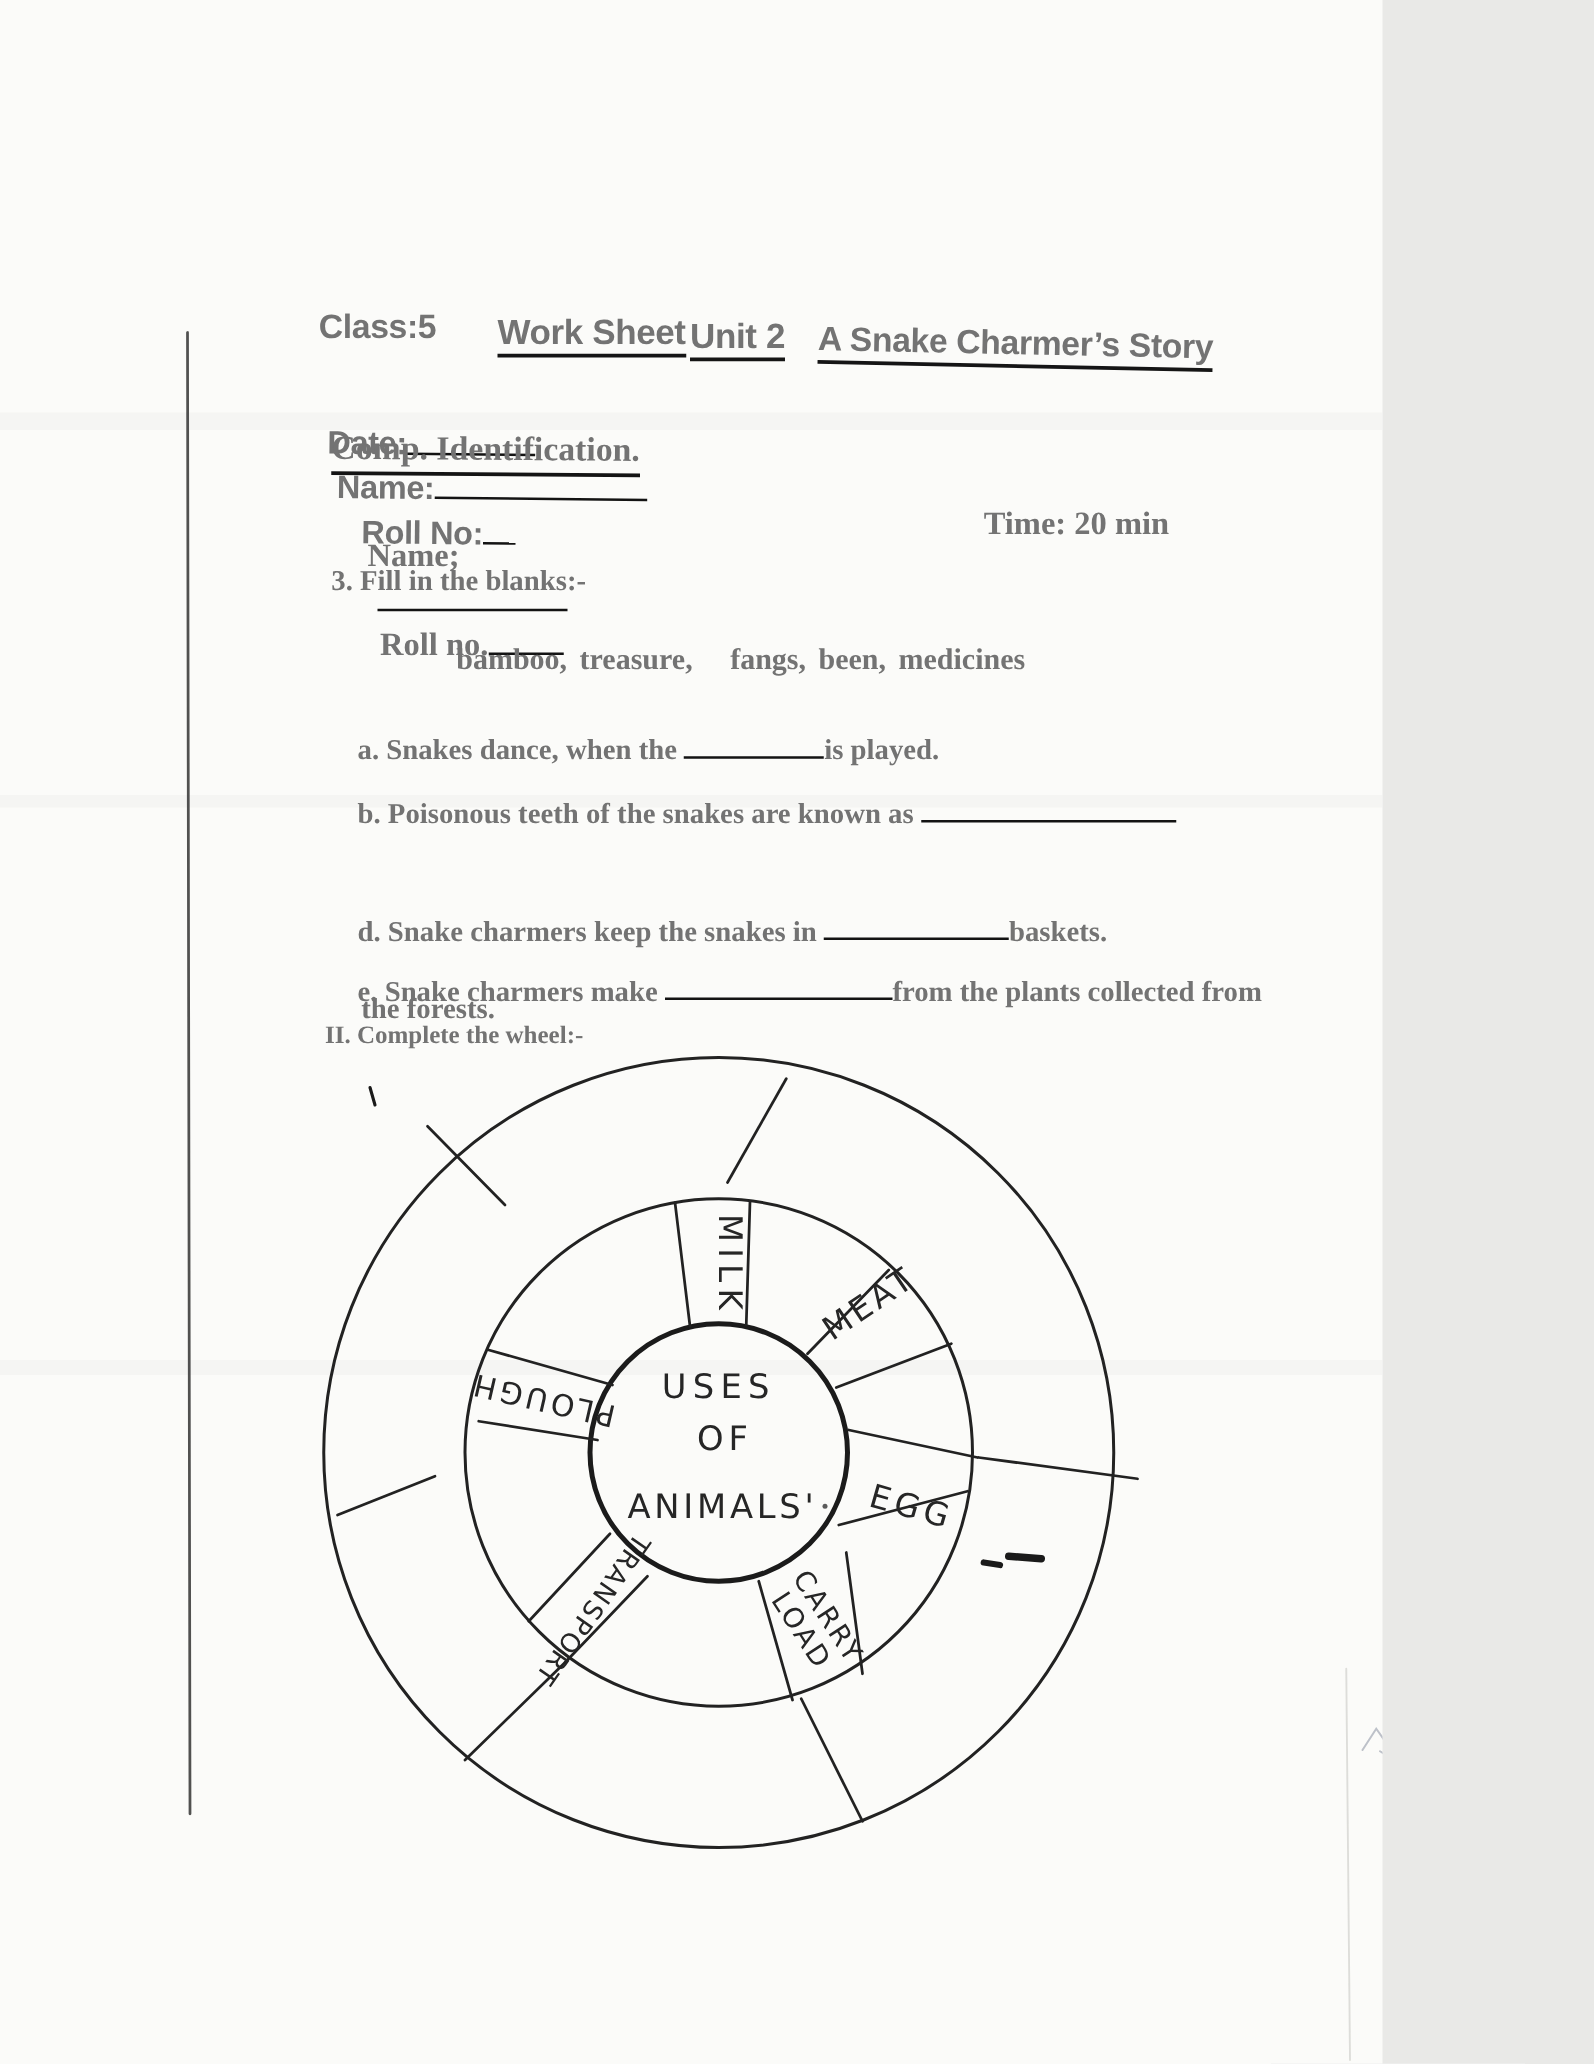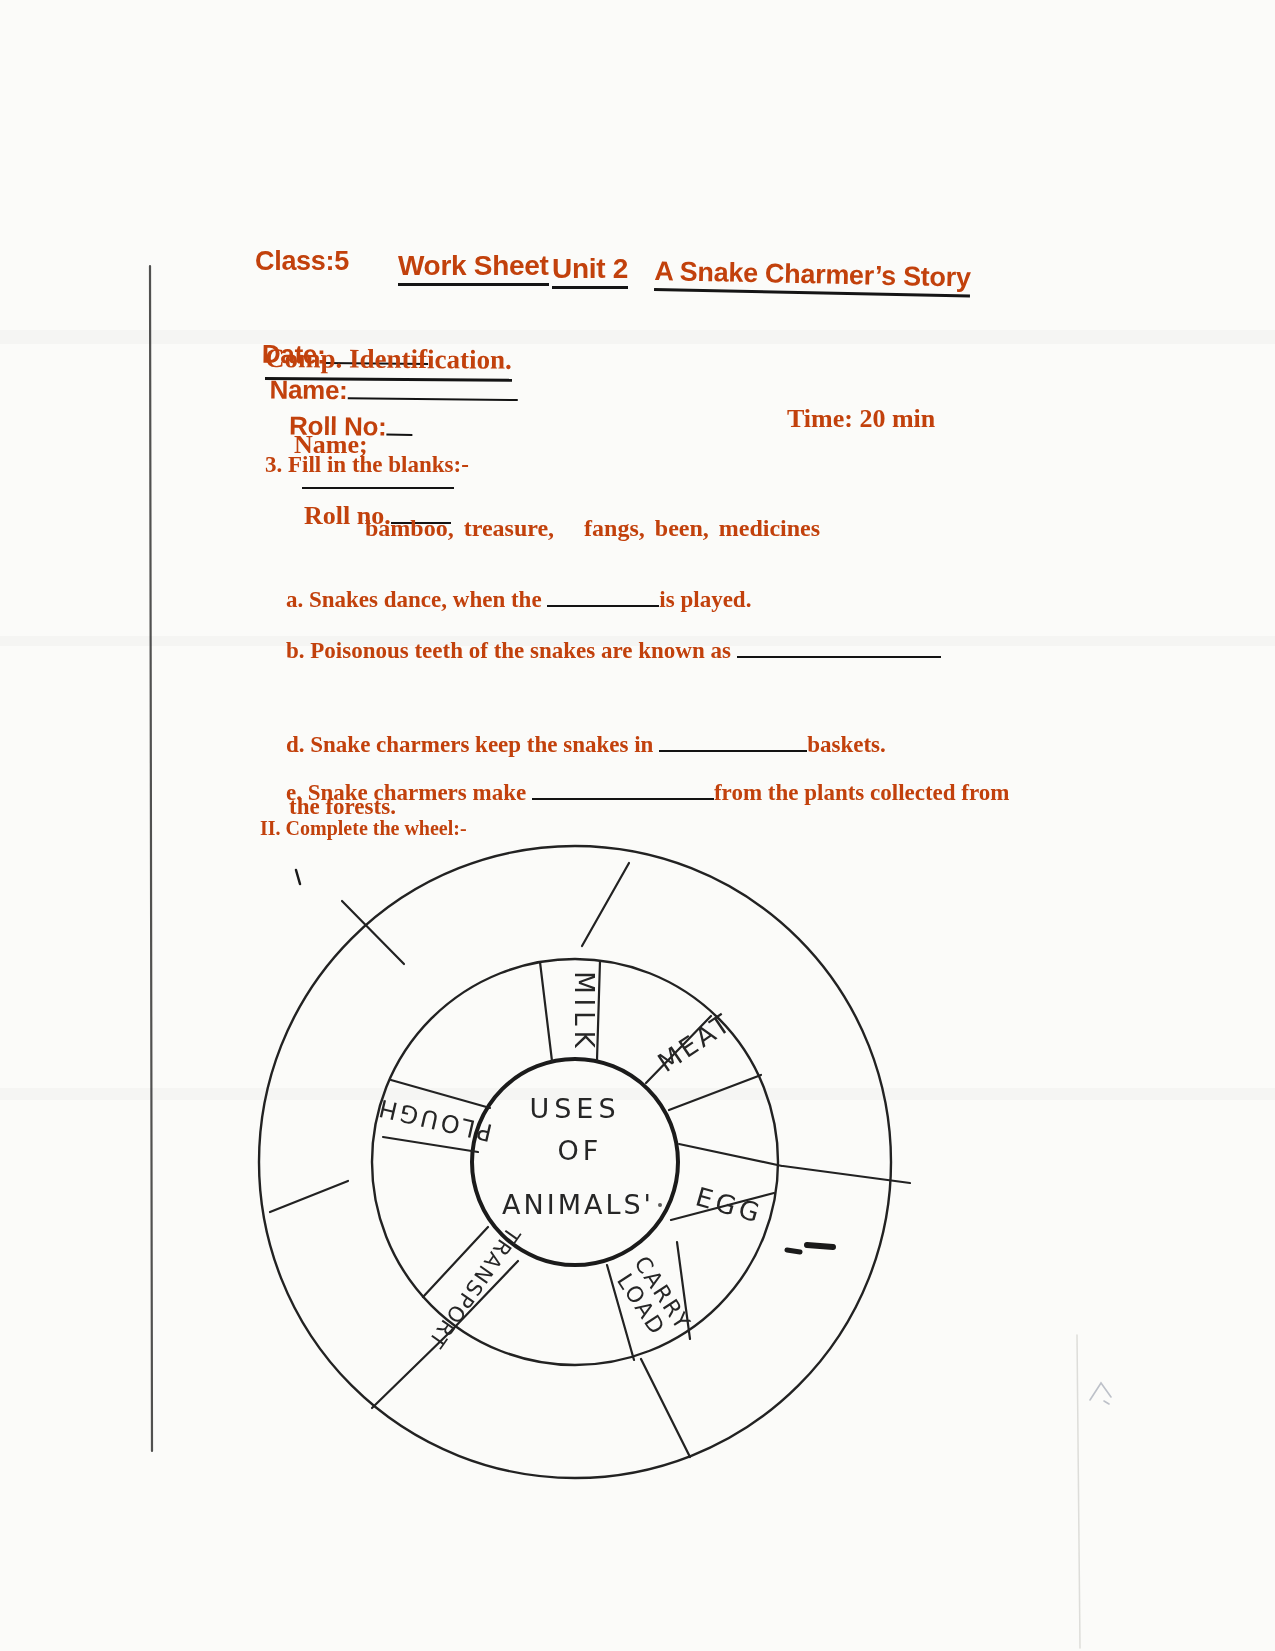--- a/index.html
+++ b/index.html
@@ -1,20 +1,20 @@
 <!DOCTYPE html>
 <html><head>
 <meta charset="utf-8">
 <style>
   html,body{margin:0;padding:0;}
   body{width:1275px;height:1651px;background:#e9e9e7;}
   .page{
-    position:relative;width:1275px;height:1651px;overflow:hidden;
+    position:relative;width:1106px;height:1651px;overflow:hidden;
     background:#fbfbf9;
-    font-family:"Liberation Serif", serif;color:#c2410c;
+    font-family:"Liberation Serif", serif;color:#737373;
   }
   .streak{position:absolute;left:0;width:100%;background:#f0f0ee;opacity:.5;pointer-events:none;}
   
   .sans{font-family:"Liberation Sans", sans-serif;font-weight:bold;letter-spacing:-0.3px;}
   .serifb{font-family:"Liberation Serif", serif;font-weight:bold;}
   .abs{position:absolute;white-space:pre;}
   .u3{border-bottom:3px solid #151515;padding-bottom:1px;}
   .blank{display:inline-block;border-bottom:2.5px solid #131313;height:1.02em;vertical-align:baseline;}
   .tilt1{transform:rotate(1.2deg);transform-origin:left bottom;}
   .tilt2{transform:rotate(0.6deg);transform-origin:left bottom;}

